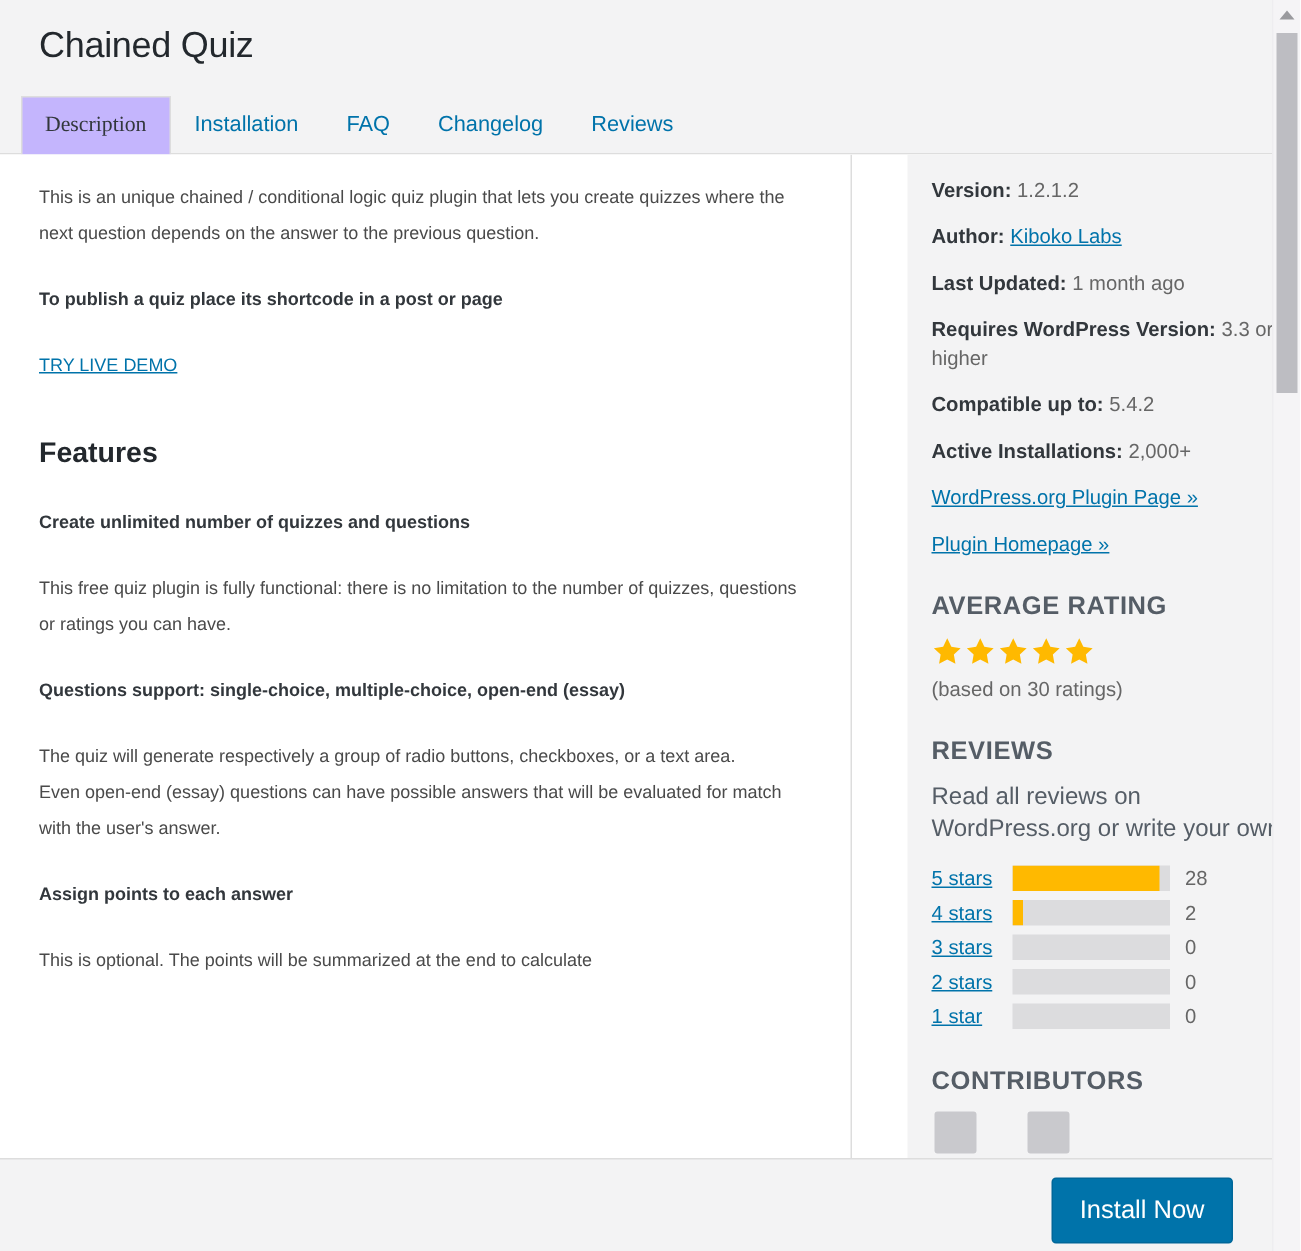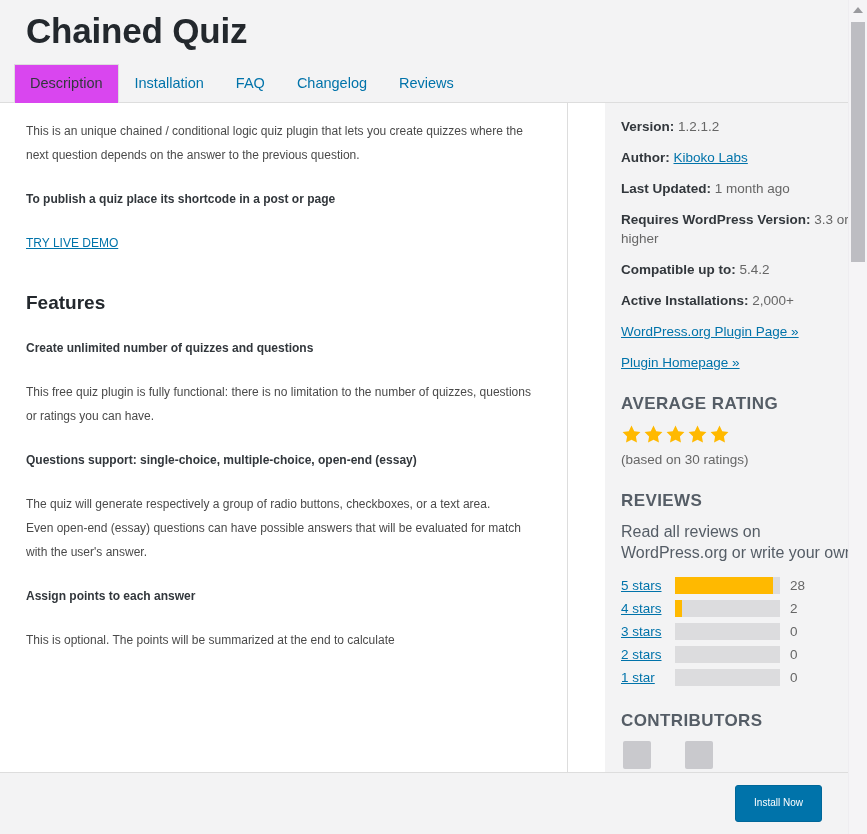--- a/index.html
+++ b/index.html
@@ -25,23 +25,23 @@
     position: absolute;
     left: 0; top: 0;
     width: 848px;
     height: 103px;
     background: #f3f3f4;
     border-bottom: 1px solid #ddd;
   }
   #plugin-title {
     position: absolute;
     left: 26px; top: 14px;
-    font-size: 35px;
+    font-size: 24px;
     line-height: 34px;
-    font-weight: 700;
+    font-weight: 400;
     color: #23282d;
     letter-spacing: -0.2px;
   }
   #tab-bar {
     position: absolute;
     left: 0; bottom: 0;
     width: 848px;
     height: 37px;
     padding-left: 14px;
     display: flex;
@@ -54,25 +54,26 @@
     padding: 11px 15px 12px 15px;
     text-decoration: none;
     border: 1px solid transparent;
     border-bottom: none;
     position: relative;
     background: transparent;
     white-space: nowrap;
     cursor: pointer;
   }
   .tab.active {
-    background: #d946ef;
+    background: #c4b5fd;
     color: #32373c;
     border-color: #ddd;
     margin-bottom: -1px;
     padding-bottom: 13px;
+    font-family: Liberation Serif, serif;
   }
 
   
   #body-area {
     position: absolute;
     left: 0; top: 103px;
     width: 848px;
     bottom: 62px;
     background: #fff;
     overflow: hidden;
@@ -210,21 +211,21 @@
     width: 848px;
     height: 62px;
     background: #f3f3f4;
     border-top: 1px solid #ddd;
   }
   #install-now-button {
     position: absolute;
     right: 26px; top: 12px;
     background: #0073aa;
     color: #fff;
-    font-size: 10px;
+    font-size: 17px;
     line-height: 1;
     border: 1px solid #006799;
     border-radius: 3px;
     padding: 12px 18px 13px 18px;
     cursor: pointer;
     font-family: "Liberation Sans", sans-serif;
   }
 
   
   #scrollbar {

